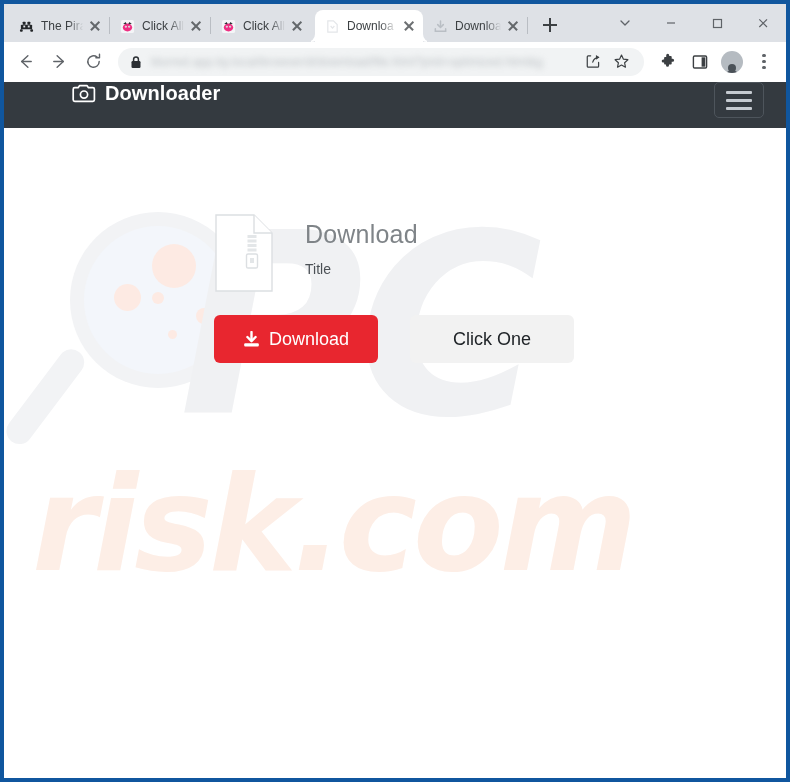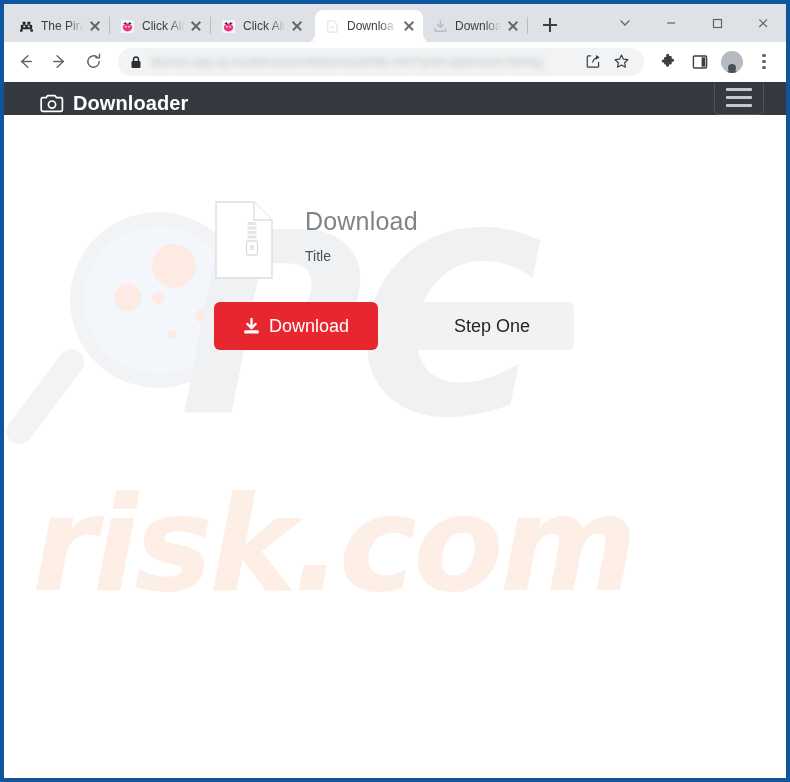--- a/index.html
+++ b/index.html
@@ -235,21 +235,21 @@
     font-weight: bold;
     font-style: italic;
     color: #f0f1f3;
     letter-spacing: -6px;
     line-height: 1;
     font-family: "DejaVu Sans", sans-serif;
     white-space: nowrap;
   }
   #wm-risk {
     position: absolute;
-    left: 28px; top: 396px;
+    left: 28px; top: 376px;
     font-size: 132px;
     font-weight: bold;
     font-style: italic;
     color: #fdeee6;
     letter-spacing: -4px;
     line-height: 1;
     font-family: "DejaVu Sans", sans-serif;
     white-space: nowrap;
   }
   
@@ -270,26 +270,26 @@
     background: #f2f3f5;
     border-radius: 13px;
     transform: rotate(37deg);
     transform-origin: 50% 0;
   }
   #wm-glass .germ { position: absolute; border-radius: 50%; background: #fdeae3; }
 
   
   #site-header {
     position: relative;
-    height: 33px;
+    height: 46px;
     background: #343a40;
     display: flex;
-    align-items: flex-end;
+    align-items: flex-start;
     justify-content: space-between;
-    padding: 0 22px 0 36px;
+    padding: 0 22px 0 68px;
     z-index: 3;
   }
   #brand { display: flex; align-items: center; }
   #camera-icon { width: 24px; height: 19px; margin-right: 9px; flex: none; }
   #brand-name {
     color: #ffffff;
     font-size: 20px;
     font-weight: bold;
     letter-spacing: .1px;
   }
@@ -644,19 +644,19 @@
         <button id="download-button">
           <span id="download-button-icon">
             <svg width="17" height="17" viewBox="0 0 17 17">
               <path d="M8.5 1 v7.2" stroke="#ffffff" stroke-width="2.4" stroke-linecap="round"></path>
               <path d="M4.4 6 L8.5 10.2 L12.6 6" fill="none" stroke="#ffffff" stroke-width="2.4" stroke-linecap="round" stroke-linejoin="round"></path>
               <rect x="1.2" y="12.2" width="14.6" height="3.4" rx="1" fill="#ffffff"></rect>
             </svg>
           </span>
           <span>Download</span>
         </button>
-        <button id="step-one-button">Step One</button>
+        <button id="step-one-button">Click One</button>
       </div>
 
 
     </div>
   </div>
 </div>
 
 </body></html>

